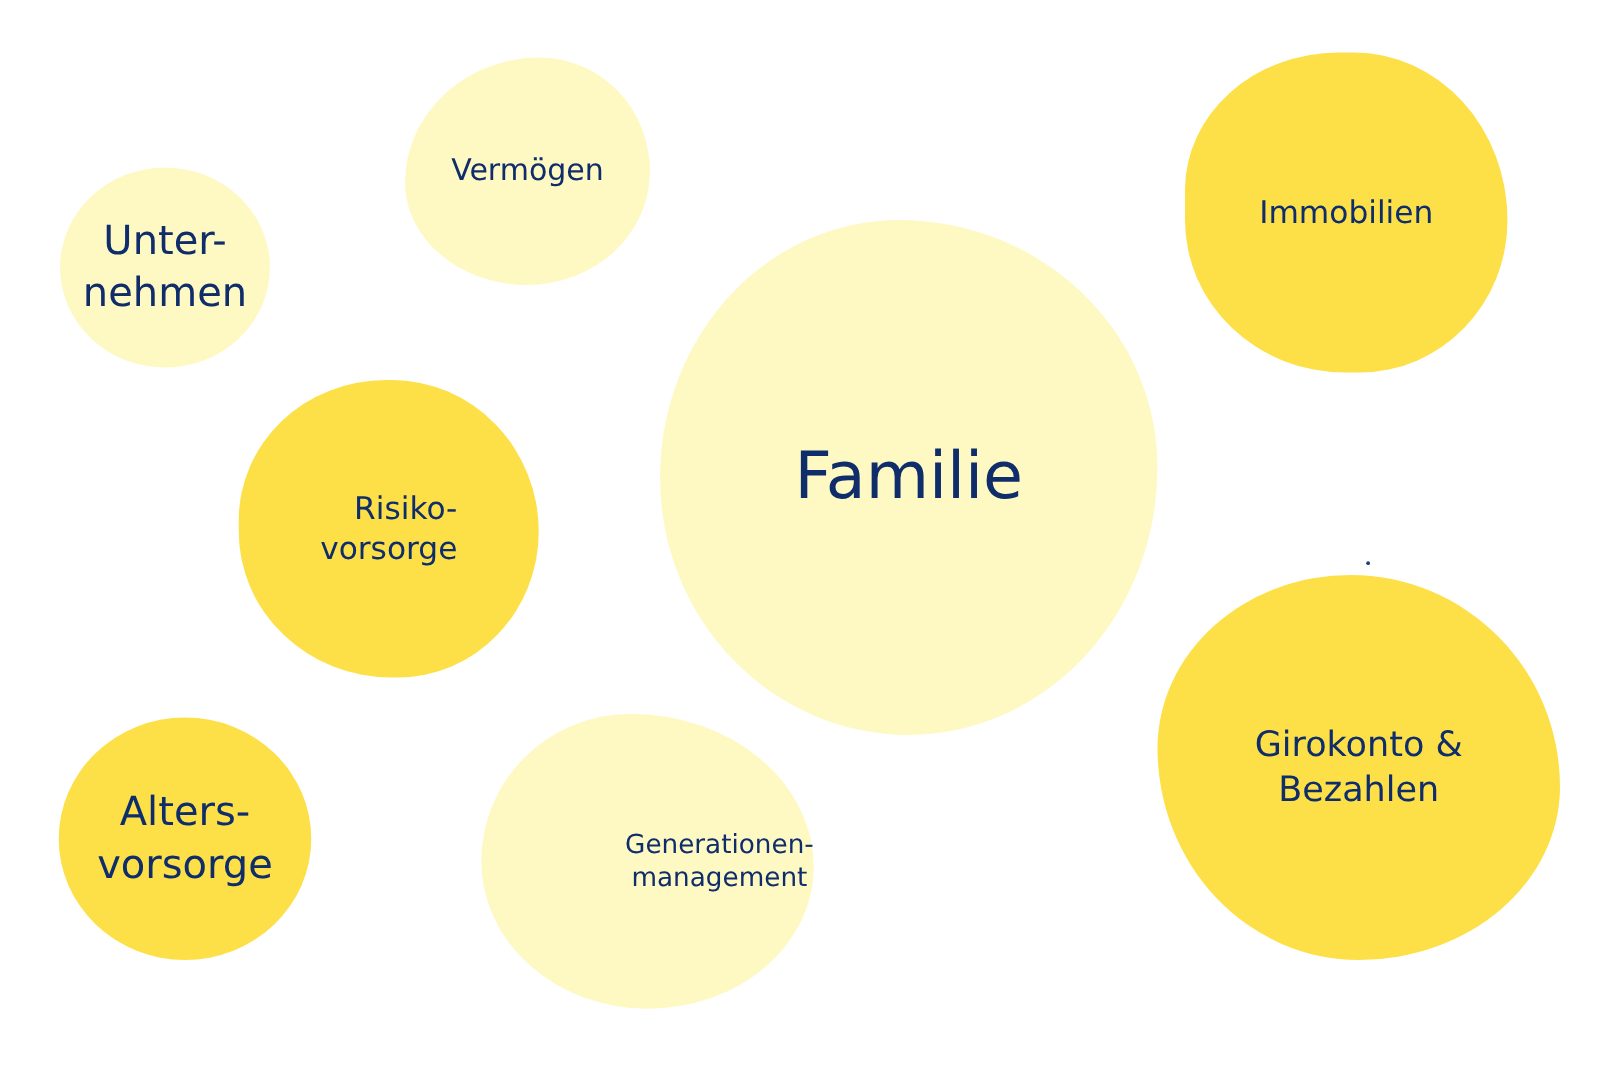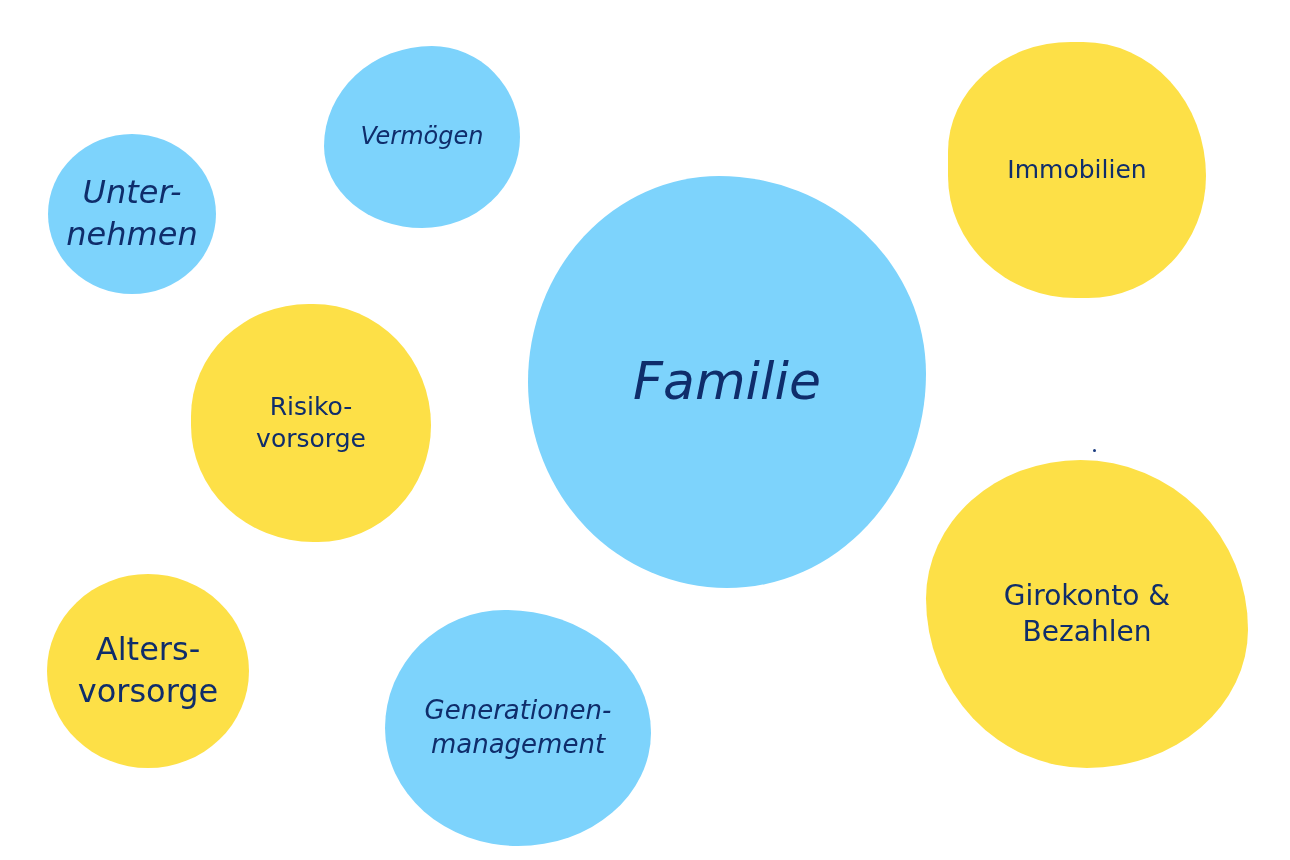--- a/index.html
+++ b/index.html
@@ -1,20 +1,20 @@
 <!DOCTYPE html>
 <html><head>
 <meta charset="utf-8">
 <style>
   html, body { margin: 0; padding: 0; background: #ffffff; }
   body { width: 1290px; height: 860px; position: relative; overflow: hidden;
          font-family: "DejaVu Sans", "Liberation Sans", sans-serif; }
   .bubble { position: absolute; display: flex; align-items: center; justify-content: center;
             text-align: center; color: #0f2d6b; cursor: pointer; box-sizing: border-box; }
-  .bubble.light { background: #7dd3fc; font-style: italic; }
+  .bubble.light { background: #fef9c3; }
   .bubble.dark { background: #fde047; }
   .bubble span { display: block; line-height: 1.3; white-space: pre-line; }
   .dot { position: absolute; width: 3px; height: 3px; border-radius: 50%; background: #1a3c80; }
 </style>
 </head>
 <body>
 
 <div style="position:absolute;inset:0;">
 
   <div class="bubble light" style="left:528px;top:176px;width:398px;height:412px;border-radius:48% 52% 50% 50% / 50% 48% 52% 50%;font-size:52px;">
@@ -27,31 +27,31 @@
 
   <div class="bubble light" style="left:48px;top:134px;width:168px;height:160px;border-radius:50%;font-size:32px;">
     <span>Unter-
 nehmen</span>
   </div>
 
   <div class="bubble dark" style="left:948px;top:42px;width:258px;height:256px;border-radius:50% 50% 48% 52% / 45% 55% 50% 50%;font-size:25px;">
     <span>Immobilien</span>
   </div>
 
-  <div class="bubble dark" style="left:191px;top:304px;width:240px;height:238px;border-radius:50% 50% 48% 52% / 48% 52% 50% 50%;font-size:25px;">
+  <div class="bubble dark" style="left:191px;top:304px;width:240px;height:238px;border-radius:50% 50% 48% 52% / 48% 52% 50% 50%;font-size:25px;text-align:right;">
     <span>Risiko-
 vorsorge</span>
   </div>
 
   <div class="bubble dark" style="left:47px;top:574px;width:202px;height:194px;border-radius:50%;font-size:32px;">
     <span>Alters-
 vorsorge</span>
   </div>
 
-  <div class="bubble light" style="left:385px;top:610px;width:266px;height:236px;border-radius:45% 55% 50% 50% / 50% 52% 48% 50%;font-size:26px;">
+  <div class="bubble light" style="left:385px;top:571px;width:266px;height:236px;border-radius:45% 55% 50% 50% / 50% 52% 48% 50%;font-size:21px;justify-content:flex-end;">
     <span>Generationen-
 management</span>
   </div>
 
   <div class="bubble dark" style="left:926px;top:460px;width:322px;height:308px;border-radius:48% 52% 50% 50% / 45% 55% 45% 55%;font-size:28px;align-items:center;">
     <span>Girokonto &amp;
 Bezahlen</span>
   </div>
 
   <div class="dot" style="left:1093px;top:449px;"></div>

